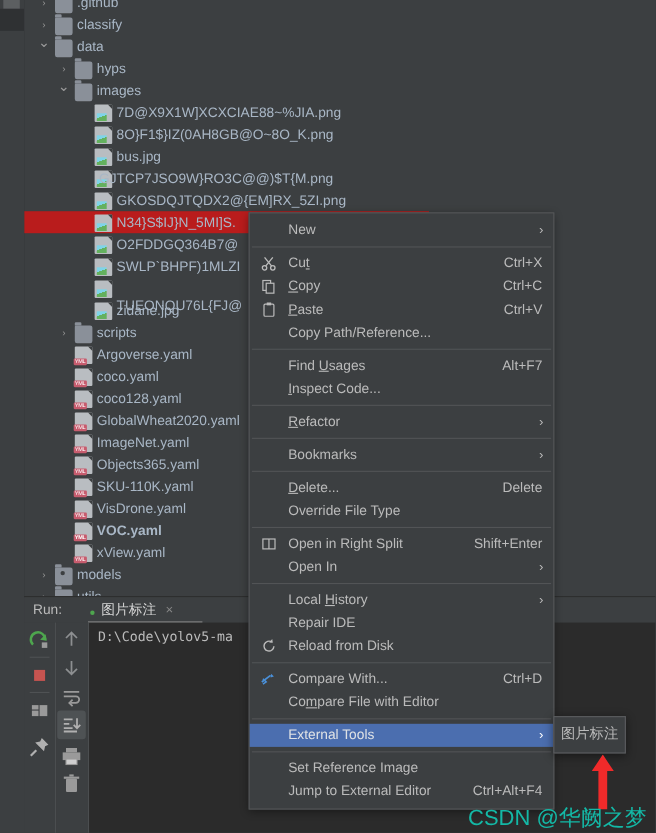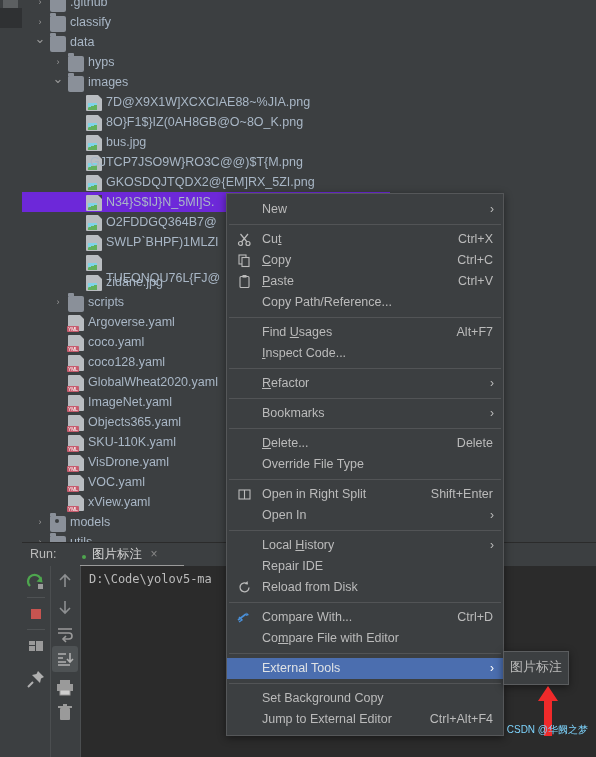--- a/index.html
+++ b/index.html
@@ -58,21 +58,21 @@
   .tree-row {
     position: relative;
     height: 20px;
     line-height: 20px;
     white-space: nowrap;
     color: #a9b7c6;
     font-size: 12.5px;
     padding-left: 0;
   }
   .tree-row.selected {
-    background: #6d28d9;
+    background: #b91c1c;
   }
   .tree-row .chev {
     position: absolute;
     width: 12px;
     text-align: center;
     color: #9a9a9a;
     font-size: 9px;
   }
   .tree-row .ic {
     position: absolute;
@@ -352,23 +352,23 @@
     top: 686px;
     width: 22px;
     height: 50px;
     z-index: 70;
   }
 
   
   .watermark {
     position: absolute;
     right: 8px;
-    bottom: 20px;
-    color: #7dd3fc;
-    font-size: 10px;
+    bottom: 0;
+    color: #14b8a6;
+    font-size: 20px;
     z-index: 80;
     white-space: nowrap;
   }
 </style>
 </head>
 <body>
 
 <div id="root">
 
   <div class="left-strip">
@@ -476,21 +476,21 @@
           <span class="lbl" style="left: 66px;">Objects365.yaml</span>
         </div>
         <div class="tree-row" style="position: absolute; left: 0px; top: 432px; width: 368px;">
           <span class="ic ic-yml" style="left: 46px;"></span>
           <span class="lbl" style="left: 66px;">SKU-110K.yaml</span>
         </div>
         <div class="tree-row" style="position: absolute; left: 0px; top: 452px; width: 368px;">
           <span class="ic ic-yml" style="left: 46px;"></span>
           <span class="lbl" style="left: 66px;">VisDrone.yaml</span>
         </div>
-        <div class="tree-row" style="position: absolute; left: 0px; top: 472px; width: 368px;">
+        <div class="tree-row" style="position: absolute; left: 0px; top: 472px; width: 368px; font-weight: bold;">
           <span class="ic ic-yml" style="left: 46px;"></span>
           <span class="lbl" style="left: 66px;">VOC.yaml</span>
         </div>
         <div class="tree-row" style="position: absolute; left: 0px; top: 492px; width: 368px;">
           <span class="ic ic-yml" style="left: 46px;"></span>
           <span class="lbl" style="left: 66px;">xView.yaml</span>
         </div>
         <div class="tree-row" style="position: absolute; left: 0px; top: 512px; width: 368px;">
           <span class="chev" style="left: 12px;">›</span>
           <span class="ic ic-folder mod" style="left: 28px;"></span>
@@ -637,21 +637,21 @@
         <div class="msep"></div>
         <div class="mi"><span class="micon"><svg width="15" height="15" viewBox="0 0 15 15">
               <path d="M1 10 L9 4" stroke="#4a90d9" stroke-width="1.6"></path>
               <path d="M9.5 2.5 L12 5 L9 6" fill="#4a90d9"></path>
               <path d="M2 7 L5 10 L2 12" fill="none" stroke="#4a90d9" stroke-width="1.4"></path>
             </svg></span><span>Compare With...</span><span class="accel">Ctrl+D</span></div>
         <div class="mi"><span>Co<u>m</u>pare File with Editor</span></div>
         <div class="msep"></div>
         <div class="mi hl"><span>External Tools</span><span class="arrow">›</span></div>
         <div class="msep"></div>
-        <div class="mi"><span>Set Background Copy</span></div>
+        <div class="mi"><span>Set Reference Image</span></div>
         <div class="mi"><span>Jump to External Editor</span><span class="accel">Ctrl+Alt+F4</span></div>
       </div>
   </div>
 
   <div class="submenu">
     <div class="smi">图片标注</div>
   </div>
 
   <div class="red-arrow">
     <svg width="22" height="50" viewBox="0 0 22 50">

